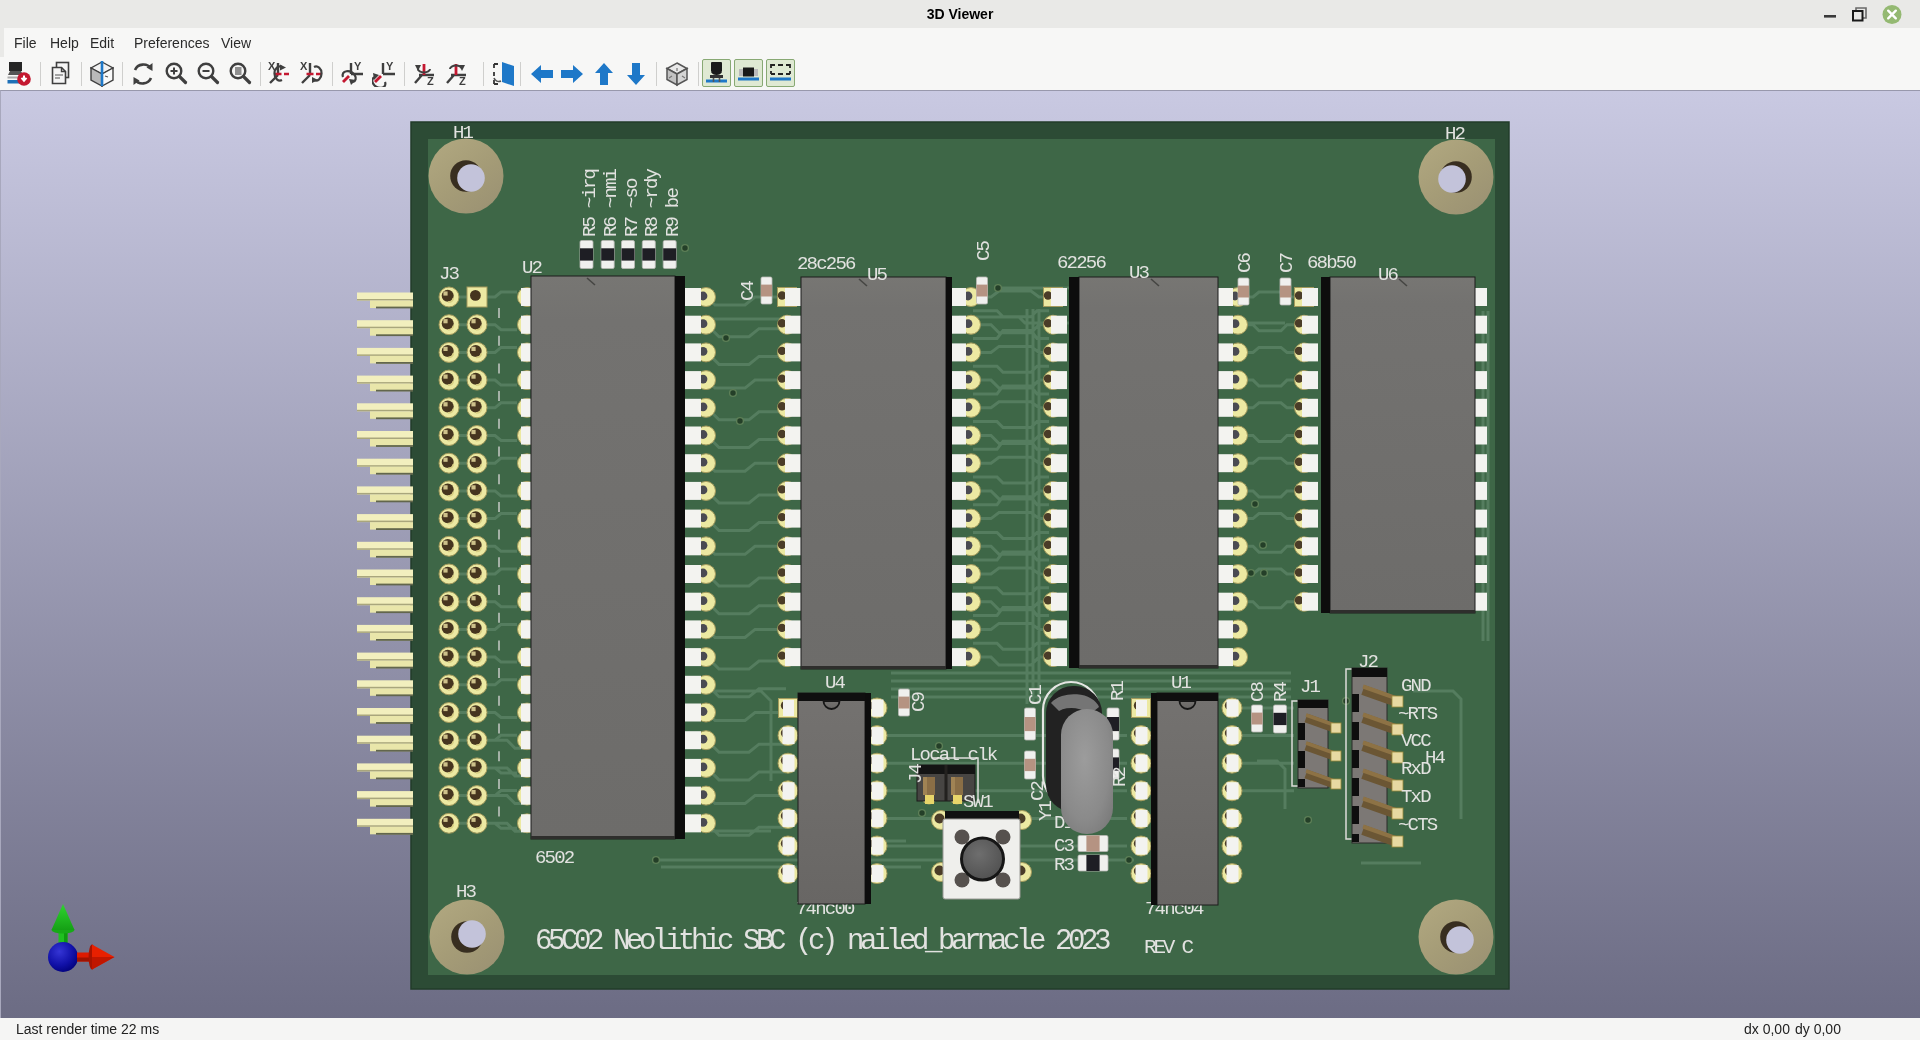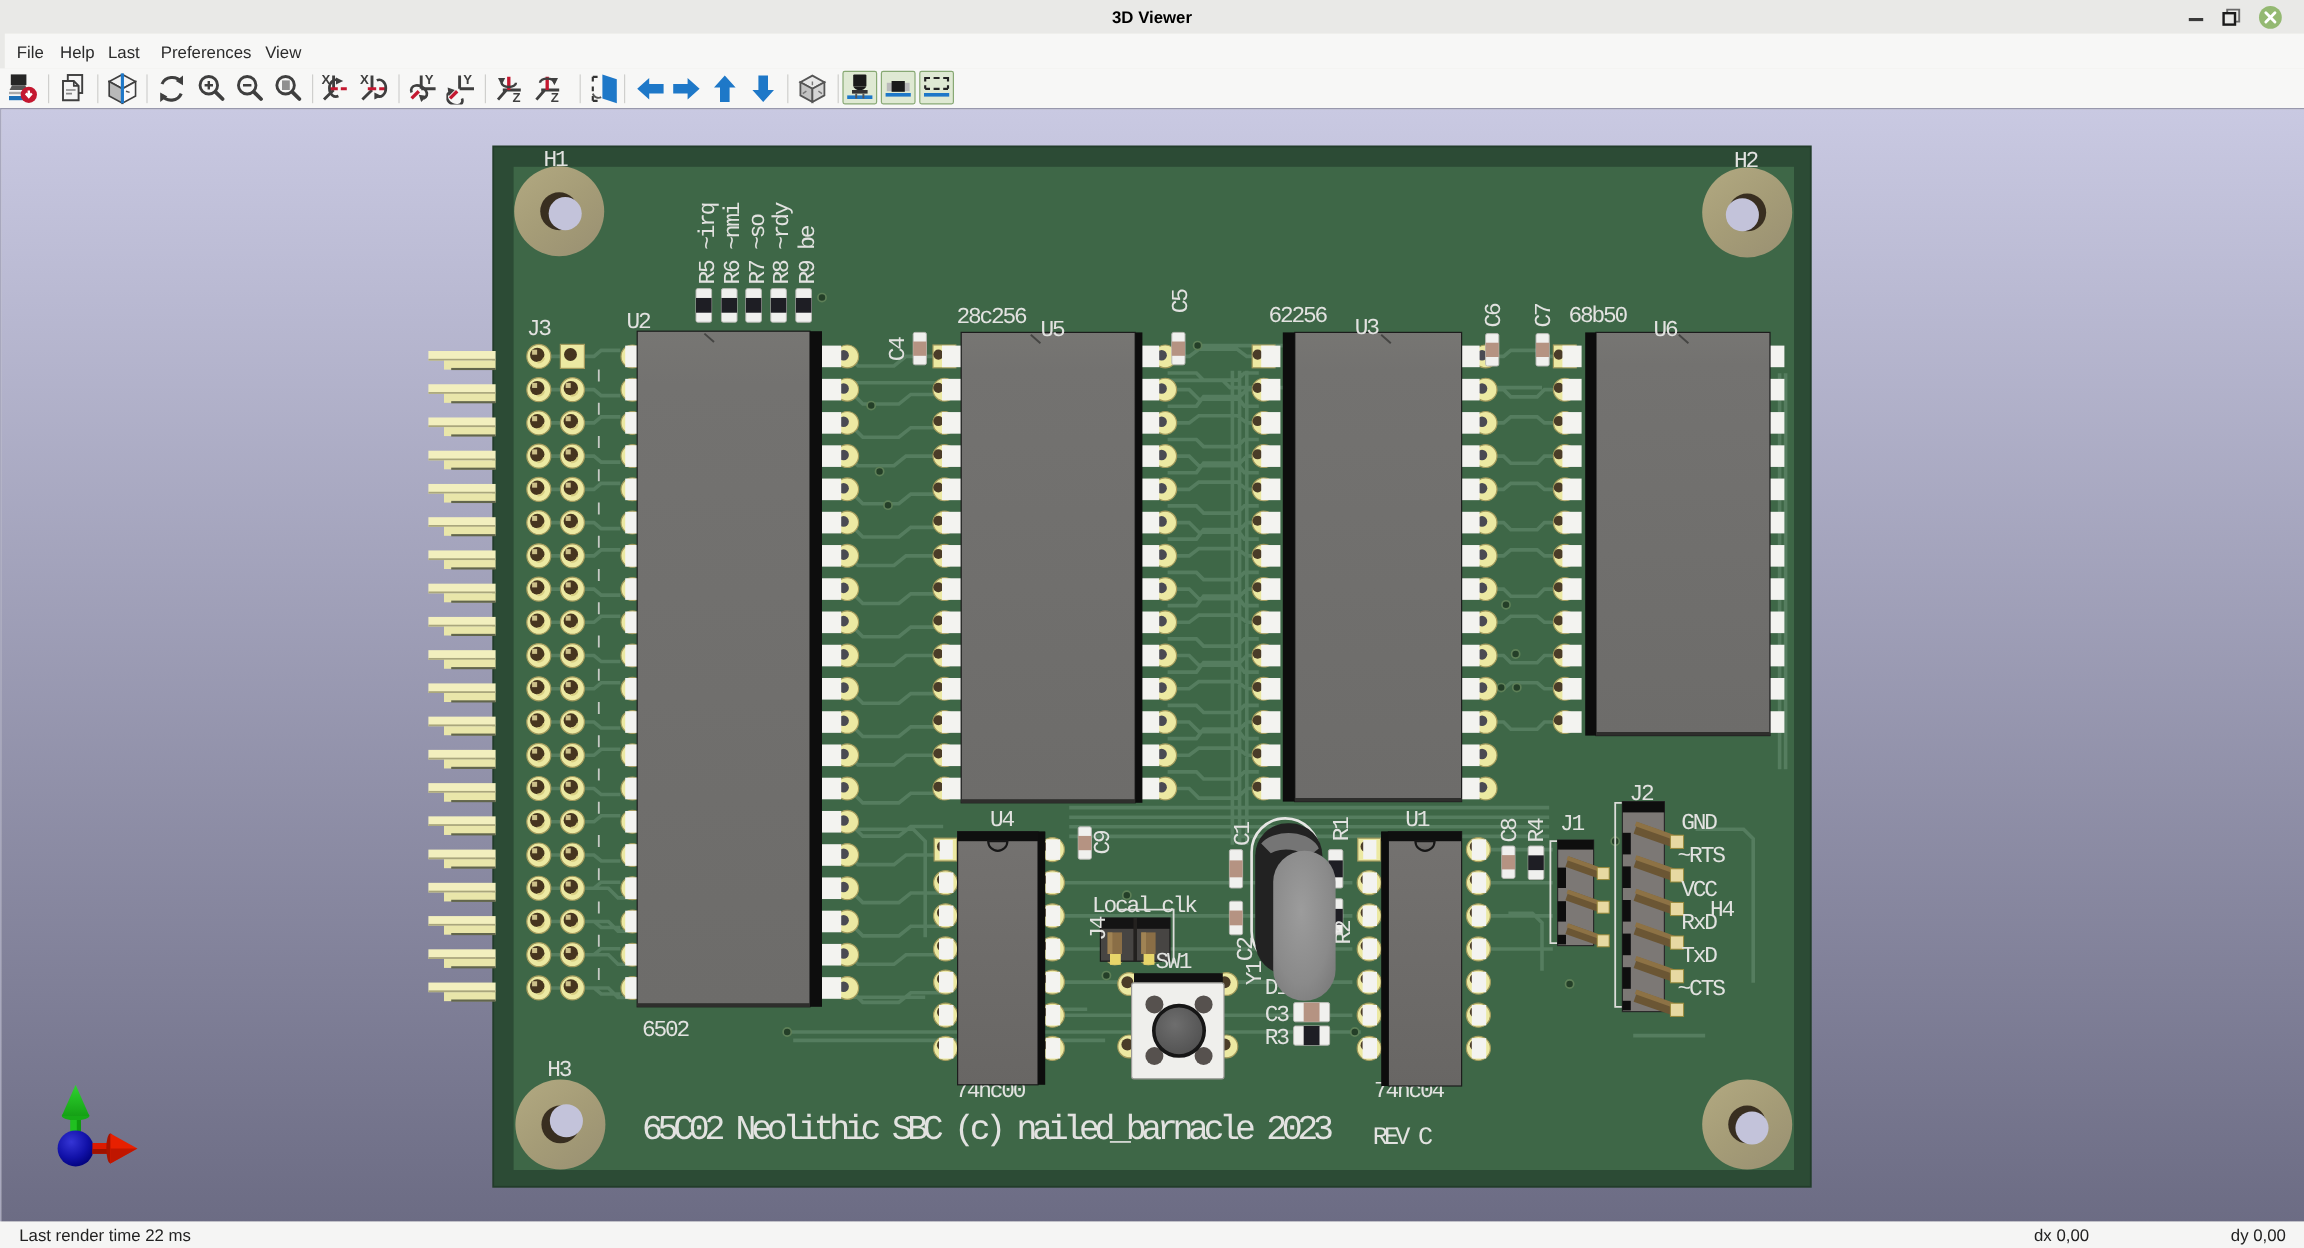--- a/index.html
+++ b/index.html
@@ -25,21 +25,21 @@
 <rect x="4" y="15" width="12" height="2.6" fill="#3a3a3a"></rect>
 <path d="M36,14.5 v-6.5 h10 v10 h-3" fill="none" stroke="#6a6a6a" stroke-width="1.6"></path>
 <rect x="33" y="11" width="9.5" height="9.5" fill="#e9e9e7" stroke="#1a1a1a" stroke-width="2"></rect>
 <circle cx="72" cy="14.5" r="9.5" fill="#94b972"></circle>
 <path d="M68.2,10.7 75.8,18.3 M75.8,10.7 68.2,18.3" stroke="#fff" stroke-width="2.4" stroke-linecap="round"></path>
 </svg>
   </div>
 <div id="menubar">
 <span class="mi" style="left:10px">File</span>
 <span class="mi" style="left:46px">Help</span>
-<span class="mi" style="left:86px">Last</span>
+<span class="mi" style="left:86px">Edit</span>
 <span class="mi" style="left:130px">Preferences</span>
 <span class="mi" style="left:217px">View</span>
 </div>
 <div id="toolbar">
 <div class="sep" style="left:40px"></div>
 <div class="sep" style="left:81px"></div>
 <div class="sep" style="left:122px"></div>
 <div class="sep" style="left:260px"></div>
 <div class="sep" style="left:332px"></div>
 <div class="sep" style="left:404px"></div>
@@ -917,15 +917,15 @@
 <circle cx="62" cy="956" r="15" fill="url(#ballg)"></circle>
 <rect x="76" y="951.5" width="15" height="9" fill="#dd1a00"></rect>
 <rect x="76" y="956.5" width="15" height="4" fill="#9e1200"></rect>
 <ellipse cx="91" cy="956" rx="3.4" ry="12.5" fill="#a81300"></ellipse>
 <polygon points="91,943.5 91,968.5 113.5,956" fill="#e82000"></polygon>
 <polygon points="91,956 91,968.5 113.5,956" fill="#c01600"></polygon>
 </svg>
 </div>
 <div id="statusbar">
 <span class="st" style="left:16px">Last render time 22 ms</span>
-<span class="st" style="left:1695px">dx 0,00</span>
-<span class="st" style="left:1859px">dy 0,00</span>
+<span class="st" style="left:1744px">dx 0,00</span>
+<span class="st" style="left:1795px">dy 0,00</span>
 </div>
 
 </body></html>

